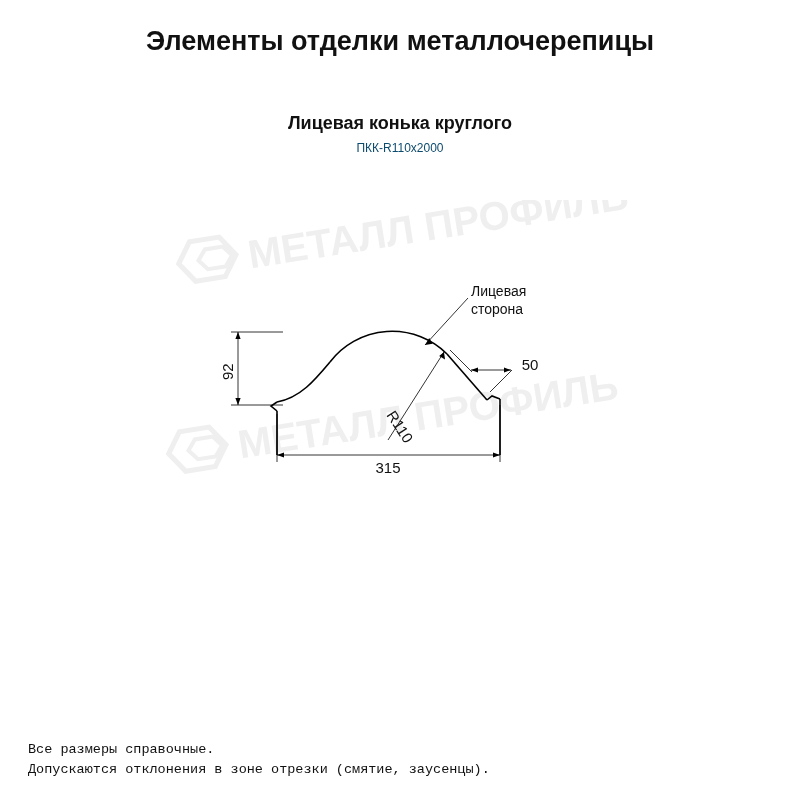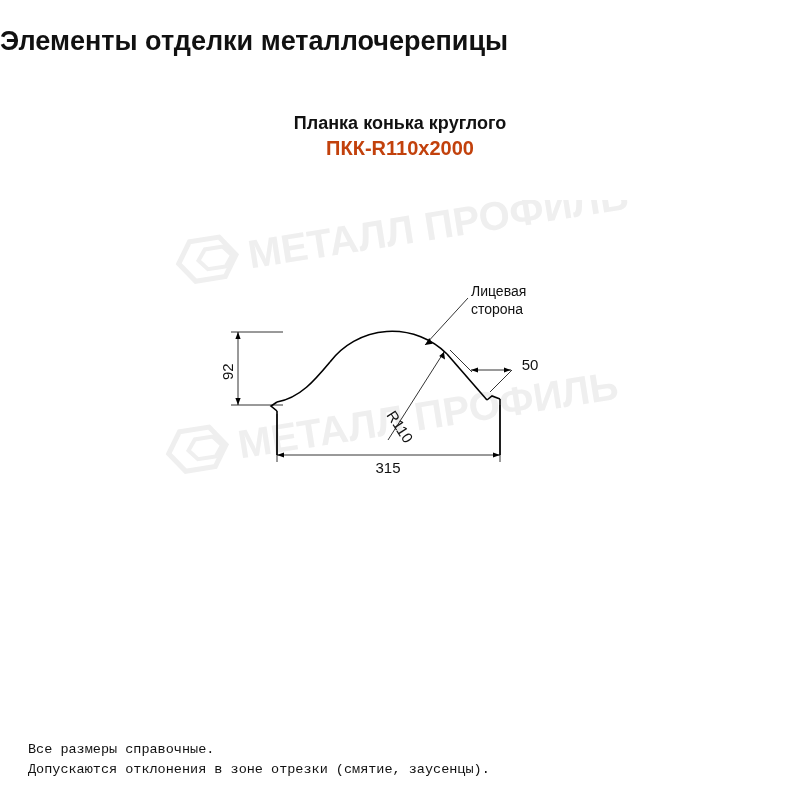--- a/index.html
+++ b/index.html
@@ -18,43 +18,43 @@
   .page {
     position: relative;
     width: 800px;
     height: 800px;
   }
   .title {
     position: absolute;
     top: 26px;
     left: 0;
     width: 800px;
-    text-align: left;
+    text-align: center;
     font-size: 27px;
     font-weight: bold;
     letter-spacing: 0px;
     color: #111111;
   }
   .subtitle-block {
     position: absolute;
     top: 110px;
     left: 0;
     width: 800px;
     text-align: center;
   }
   .subtitle {
     font-size: 18px;
     font-weight: bold;
     color: #111111;
     line-height: 26px;
   }
   .subtitle-code {
-    font-size: 20px;
-    font-weight: bold;
-    color: #c2410c;
+    font-size: 12px;
+    font-weight: normal;
+    color: #0c4a6e;
     line-height: 24px;
   }
   .drawing {
     position: absolute;
     top: 200px;
     left: 0;
     width: 800px;
     height: 400px;
   }
   .footnotes {
@@ -74,21 +74,21 @@
   }
 </style>
 </head>
 <body>
 
 <div class="page">
 
   <div class="title">Элементы отделки металлочерепицы</div>
 
   <div class="subtitle-block">
-    <div class="subtitle">Планка конька круглого</div>
+    <div class="subtitle">Лицевая конька круглого</div>
     <div class="subtitle-code">ПКК-R110х2000</div>
   </div>
 
   <div class="drawing">
     <svg width="800" height="400" viewBox="0 0 800 400">
 
       <g fill="#efefef">
         <g transform="translate(175,40) rotate(-9)">
           <path d="M0,24 L14,4 L44,4 L58,24 L44,44 L14,44 Z" fill="none" stroke="#efefef" stroke-width="5"></path>
           <path d="M20,24 L28,14 L46,14 L54,24 L46,34 L28,34 Z" fill="none" stroke="#efefef" stroke-width="4"></path>

